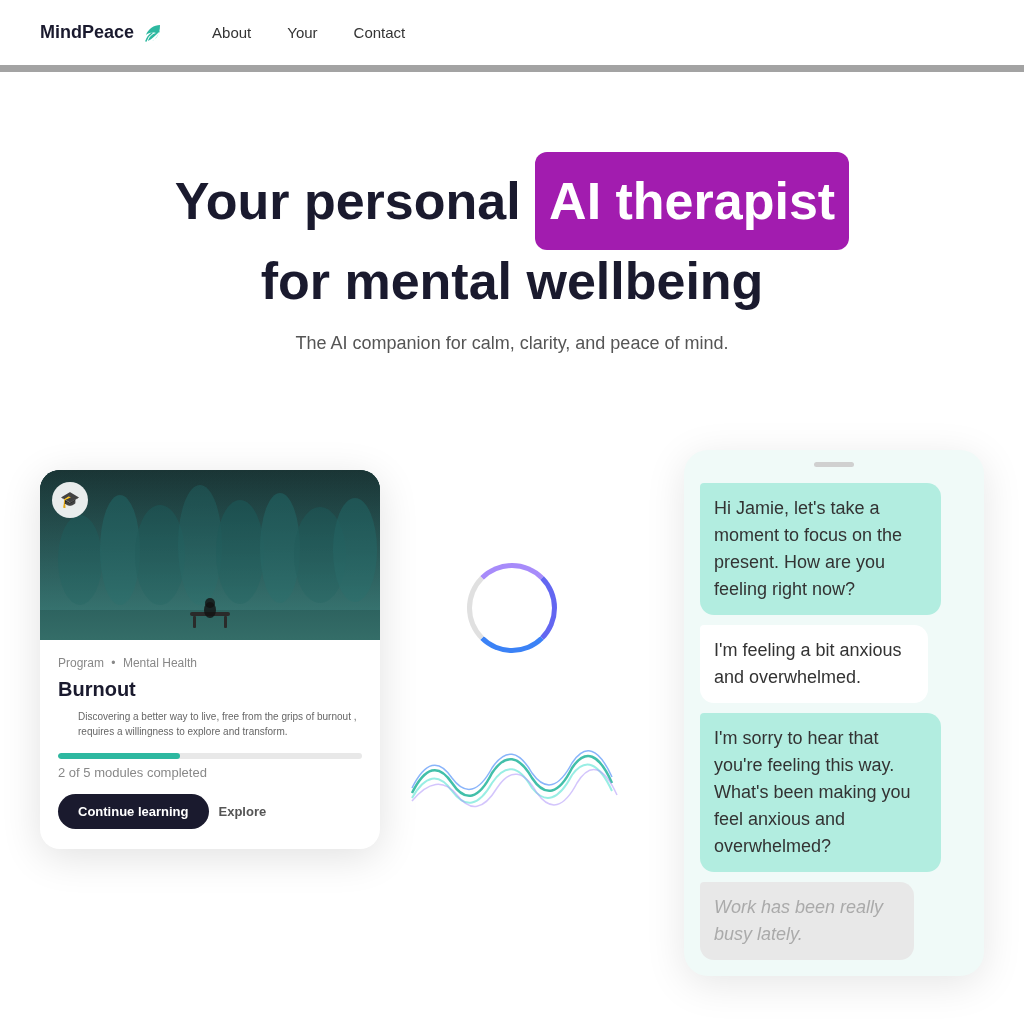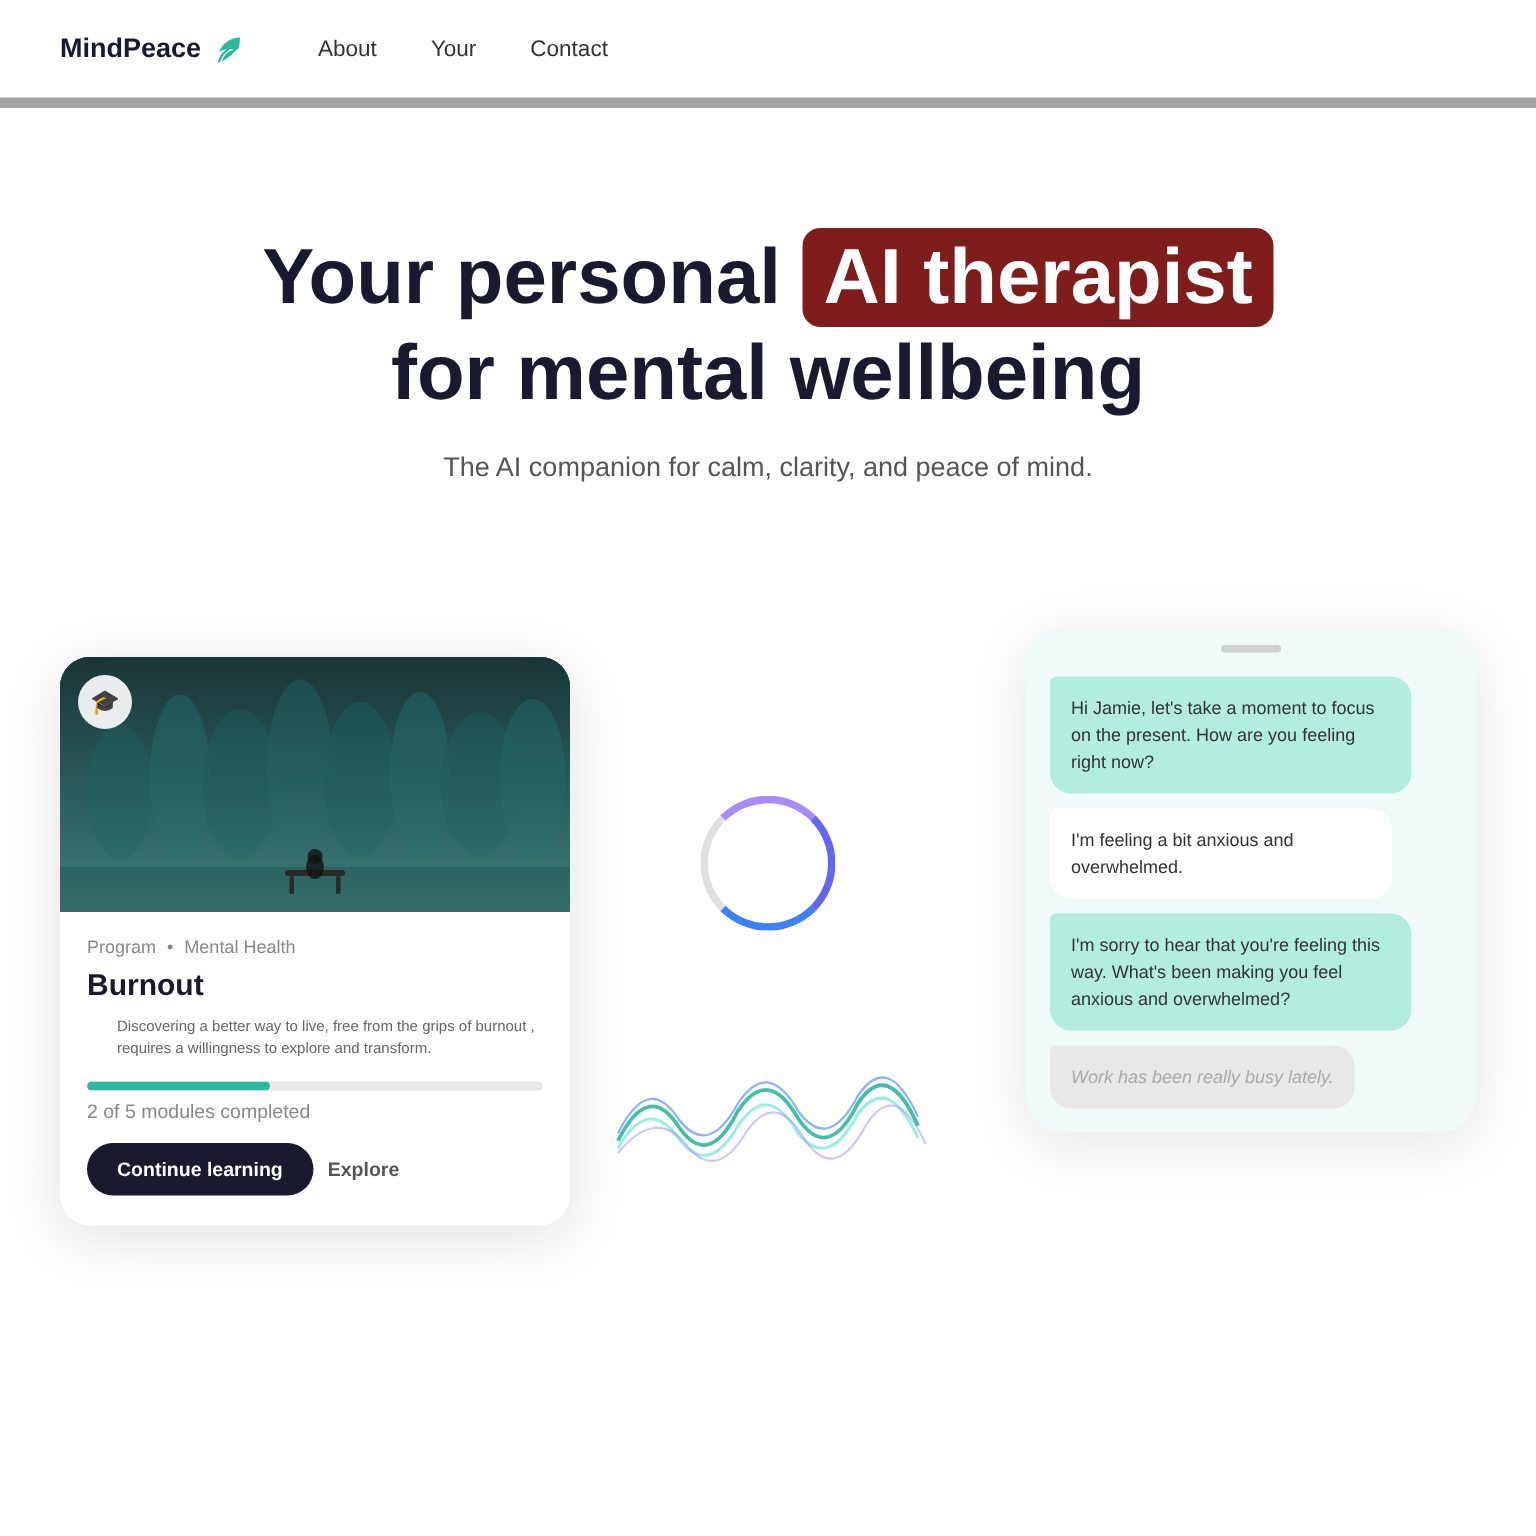--- a/index.html
+++ b/index.html
@@ -65,24 +65,24 @@
       padding: 80px 40px 60px;
     }
     .hero-title {
       font-size: 52px;
       font-weight: 800;
       line-height: 1.2;
       color: #1a1a2e;
       margin-bottom: 20px;
     }
     .hero-highlight {
-      background: #7f1d1d;
+      background: #a21caf;
       color: #fff;
       border-radius: 12px;
-      padding: 2px 14px;
+      padding: 18px 14px;
       display: inline-block;
     }
     .hero-sub {
       font-size: 18px;
       color: #555;
       margin-bottom: 36px;
     }
     .hero-btn {
       background: #1a1a2e;
       color: #fff;
@@ -265,21 +265,21 @@
     }
     .chat-messages {
       padding: 8px 16px 16px;
       display: flex;
       flex-direction: column;
       gap: 10px;
     }
     .msg-bubble {
       padding: 12px 14px;
       border-radius: 14px;
-      font-size: 12px;
+      font-size: 18px;
       line-height: 1.5;
       color: #333;
     }
     .msg-ai {
       background: #b2ede0;
       align-self: flex-start;
       max-width: 90%;
       border-radius: 4px 14px 14px 14px;
     }
     .msg-user {

